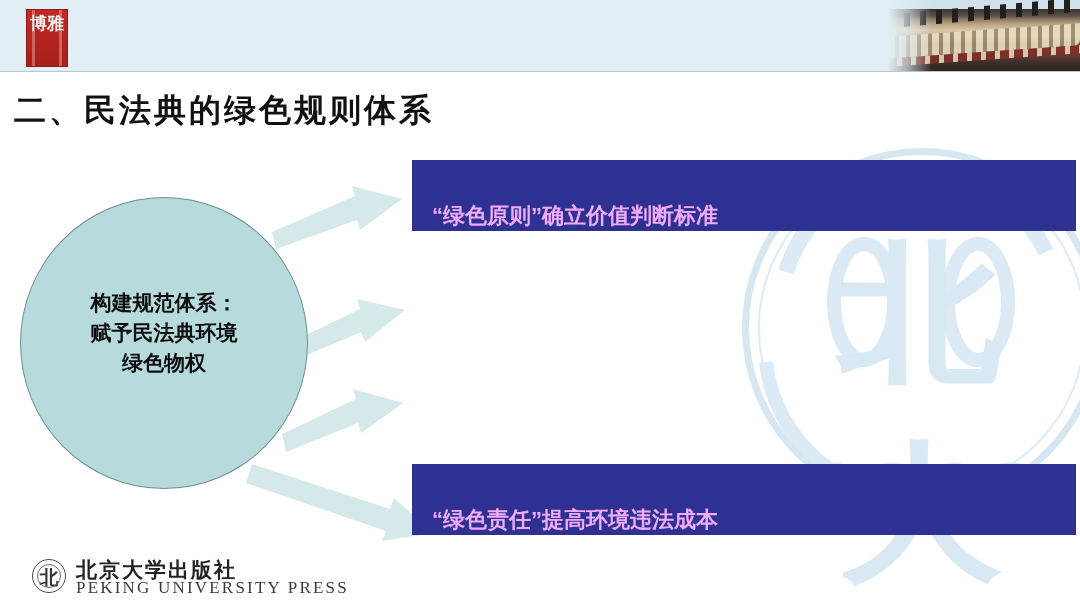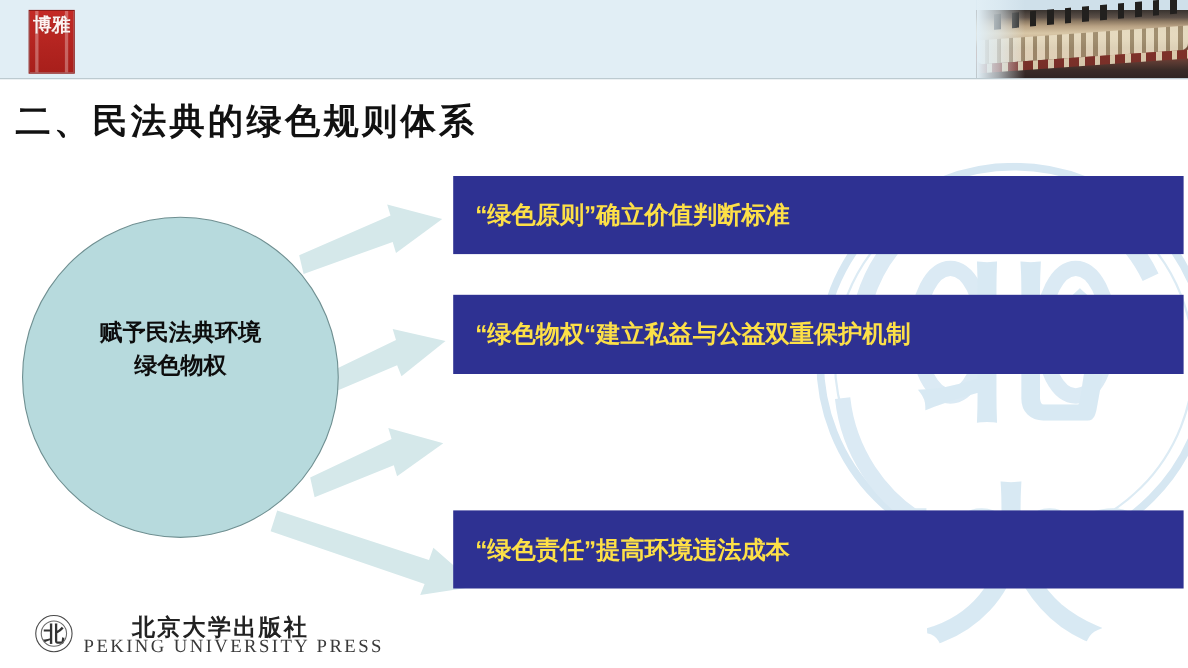--- a/index.html
+++ b/index.html
@@ -148,23 +148,23 @@
     letter-spacing:0px;
   }
 
   
   .arrows{position:absolute;left:0;top:0;width:1080px;height:607px;}
 
   
   .bar{
     position:absolute;left:412px;width:664px;
     background:#2e3192;
-    color:#fde047;
-    box-sizing:border-box;
-    display:flex;align-items:center;
+    color:#f0abfc;
+    box-sizing:border-box;
+    display:flex;align-items:flex-end;
   }
   .bar-label{
     font-family:"Liberation Sans","DejaVu Sans",sans-serif;
     font-weight:bold;
     font-size:22px;
     letter-spacing:0px;
     padding-left:20px;
     white-space:nowrap;
   }
   #bar1{top:160px;height:71px;}
@@ -189,21 +189,20 @@
   }
   .press-seal .mark{
     position:absolute;left:0;right:0;top:4px;bottom:0;
     text-align:center;font-size:19px;line-height:26px;color:#333;
     font-family:"DejaVu Serif","Liberation Serif",serif;font-weight:bold;
   }
   .press-cn{
     font-family:"DejaVu Serif","Liberation Serif",serif;
     font-weight:bold;font-size:21px;color:#222;letter-spacing:2px;
     line-height:23px;
-    margin-left:44px;
   }
   .press-en{
     font-family:Liberation Serif, serif;
     font-size:17px;color:#3a3a3a;letter-spacing:2.2px;line-height:14px;
   }
 </style>
 </head>
 <body>
 
 <div id="slide">
@@ -246,30 +245,28 @@
       <path d="M296,340 L360,309 L357,299 L405,310 L365,342 L361,332 L300,358 Z"></path>
 
       <path d="M282,434 L356,399 L353,389 L403,403 L361,433 L358,423 L286,452 Z"></path>
 
       <path d="M252,464 L390,509 L394,498 L434,533 L382,541 L386,531 L246,483 Z"></path>
     </g>
   </svg>
 
   <div class="hub">
     <div class="hub-text">
+      <div>构建规范体系：</div>
       <div>赋予民法典环境</div>
       <div>绿色物权</div>
     </div>
   </div>
 
   <div class="bar" id="bar1">
     <span class="bar-label">“绿色原则”确立价值判断标准</span>
-  </div>
-  <div class="bar" id="bar2">
-    <span class="bar-label">“绿色物权“建立私益与公益双重保护机制</span>
   </div>
   <div class="bar" id="bar4">
     <span class="bar-label">“绿色责任”提高环境违法成本</span>
   </div>
 
   <div class="press">
     <div class="press-seal">
       <div class="mark">北</div>
     </div>
     <div>

